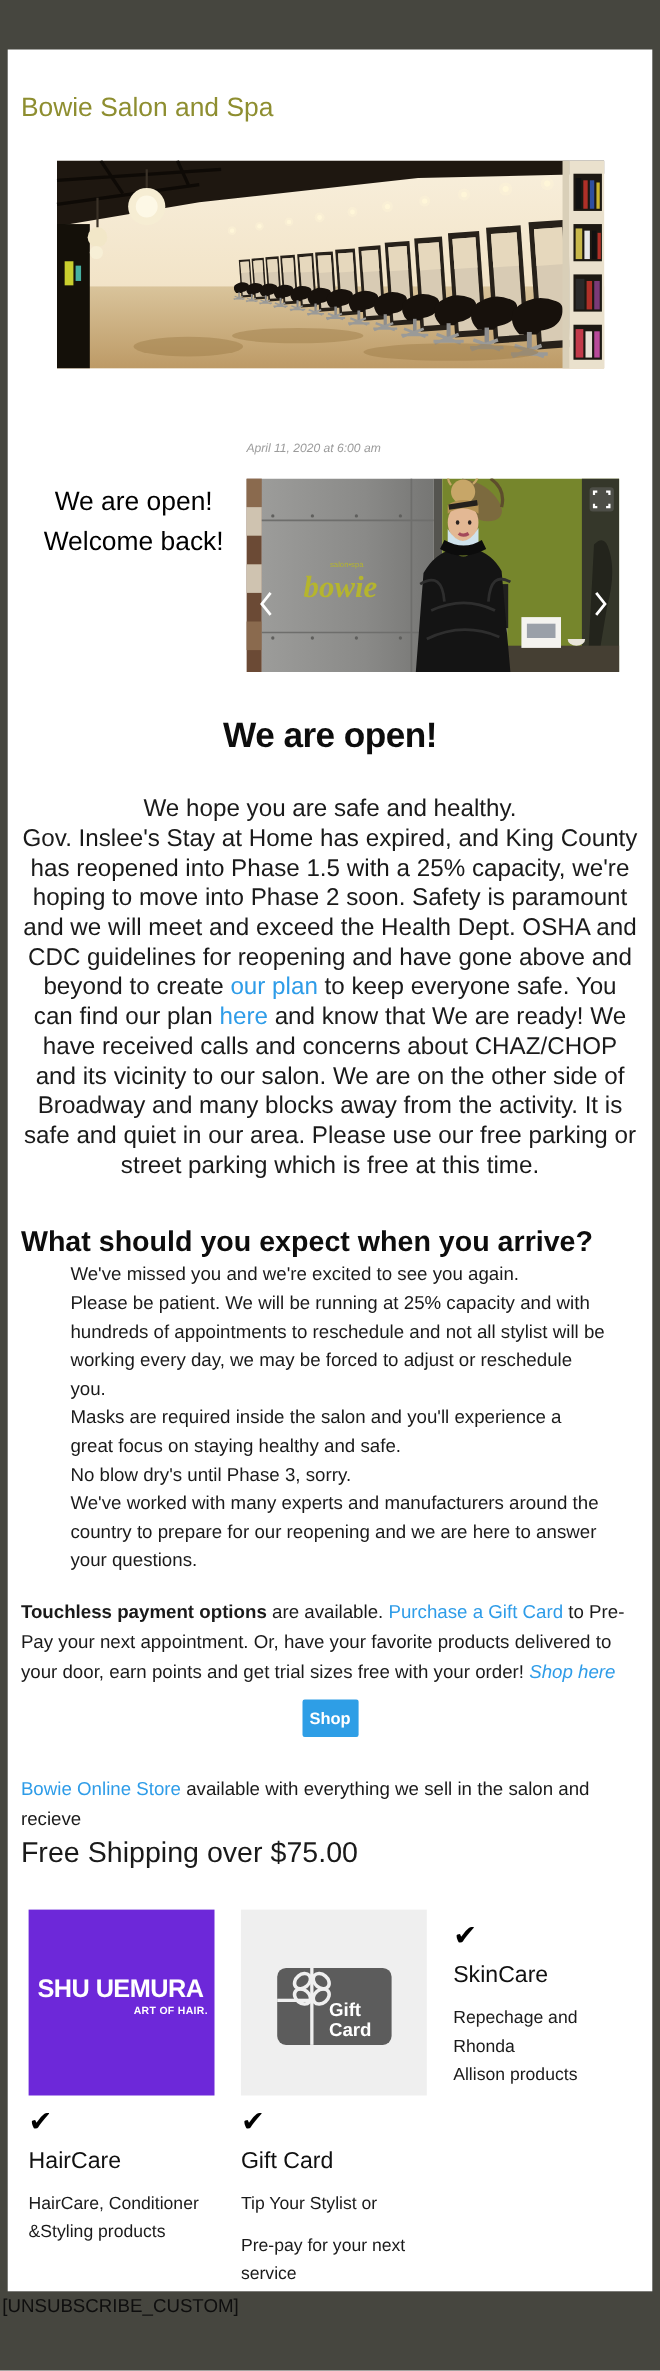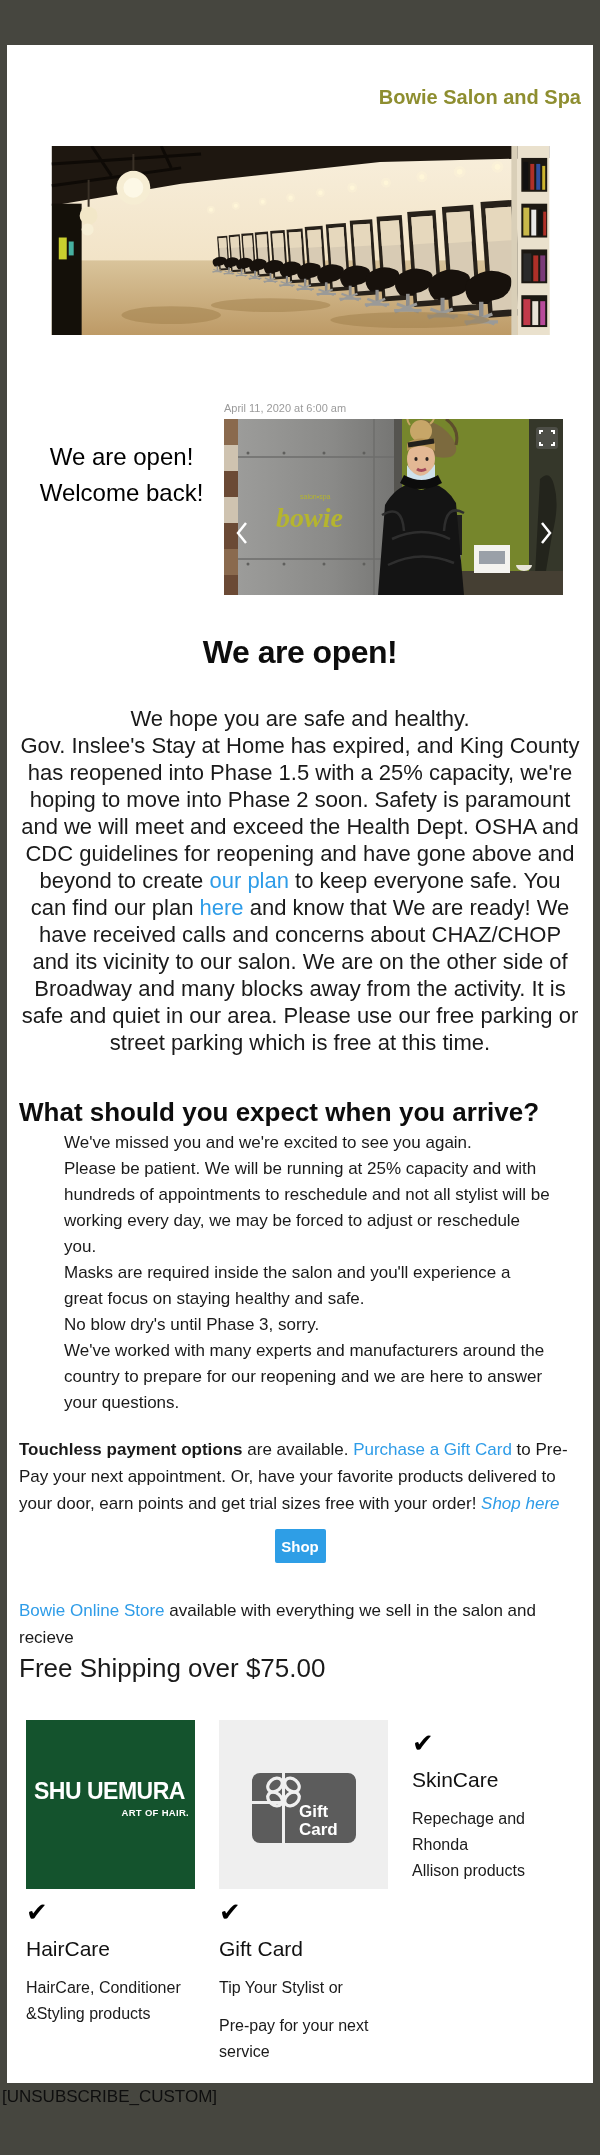--- a/index.html
+++ b/index.html
@@ -8,30 +8,30 @@
     background:#46463f;
     font-family:"Liberation Sans",sans-serif;
     color:#1a1a1a;
   }
   .email{
     width:586px;margin:45px auto 0;background:#ffffff;
     box-sizing:border-box;height:2038px;overflow:hidden;
     padding:0 12px;
   }
   .title{
-    margin:36px 0 0;text-align:right;
-    font-size:20px;font-weight:700;color:#8e8e30;line-height:33px;
+    margin:36px 0 0;text-align:left;
+    font-size:24px;font-weight:400;color:#8e8e30;line-height:33px;
   }
   .hero{display:block;margin:32px auto 0;width:499px;height:189px;}
   
   .post-row{display:flex;margin-top:66px;}
   .post-left{width:205px;padding-top:38px;text-align:center;}
   .welcome{font-size:24px;line-height:36px;color:#000;}
   .post-right{width:339px;}
-  .post-date{font-size:11px;line-height:14px;color:#9b9b9b;margin-bottom:4px;}
+  .post-date{font-size:11px;line-height:14px;color:#9b9b9b;margin-bottom:20px;font-style:italic;}
   .carousel{position:relative;width:339px;height:176px;cursor:pointer;border-radius:23px;}
   .carousel svg{display:block;}
   
   .h2{margin:38px 0 0;text-align:center;font-size:32px;line-height:38px;font-weight:800;letter-spacing:-.5px;color:#0d0d0d;}
   .para{margin:0;text-align:center;font-size:22px;line-height:27px;}
   .para.first{margin-top:34px;}
   a.lnk{color:#2e9ce8;text-decoration:none;cursor:pointer;}
   .h3{margin:40px 0 0;font-size:26px;line-height:32px;font-weight:800;color:#0d0d0d;}
   .expect{margin:2px 0 0;}
   .expect p{margin:0 30px 0 45px;font-size:17px;line-height:26px;text-align:left;}
@@ -42,21 +42,21 @@
     background:#2e9ee6;color:#fff;font-family:"Liberation Sans",sans-serif;
     font-size:15px;font-weight:700;cursor:pointer;
   }
   .store-line{margin:34px 0 0;font-size:17px;line-height:27px;text-align:left;}
   .shipping{margin:2px 0 0;font-size:26px;line-height:31px;font-weight:400;color:#1a1a1a;text-align:left;}
   
   .cards{display:flex;margin:36px 0 0 7px;}
   .pcol{width:169px;}
   .pcol + .pcol{margin-left:24px;}
   .pcard{width:169px;height:169px;box-sizing:border-box;overflow:hidden;}
-  .pcard.shu{background:#14532d;padding:58px 6px 0 8px;}
+  .pcard.shu{background:#6d28d9;padding:58px 6px 0 8px;}
   .shu-main{color:#fff;font-size:23px;font-weight:800;letter-spacing:-.5px;white-space:nowrap;}
   .shu-sub{color:#fff;font-size:9.5px;font-weight:700;text-align:right;margin-top:2px;letter-spacing:.3px;}
   .pcard.gift{background:#efefef;display:flex;align-items:center;justify-content:center;}
   .pcard.rep{background:#fff;padding:34px 4px 0;}
   .rep-brand{color:#2591c5;font-size:20px;font-weight:700;letter-spacing:1px;text-align:center;white-space:nowrap;}
   .rep-reg{font-size:8px;vertical-align:super;}
   .rep-tag{color:#3db1c4;font-size:8.5px;text-align:right;margin:2px 10px 0 0;}
   .check{font-size:26px;line-height:30px;color:#000;margin-top:8px;}
   .ptitle{font-size:21px;line-height:24px;margin-top:10px;color:#111;}
   .pdesc{font-size:16px;line-height:26px;margin-top:14px;}

